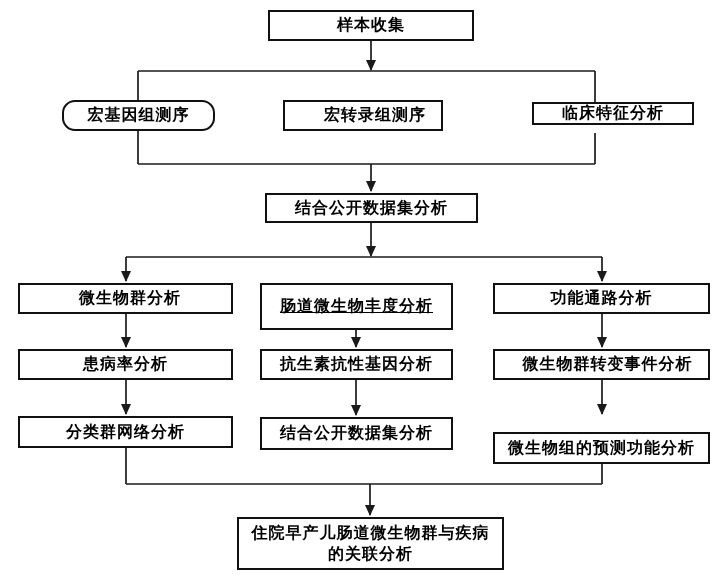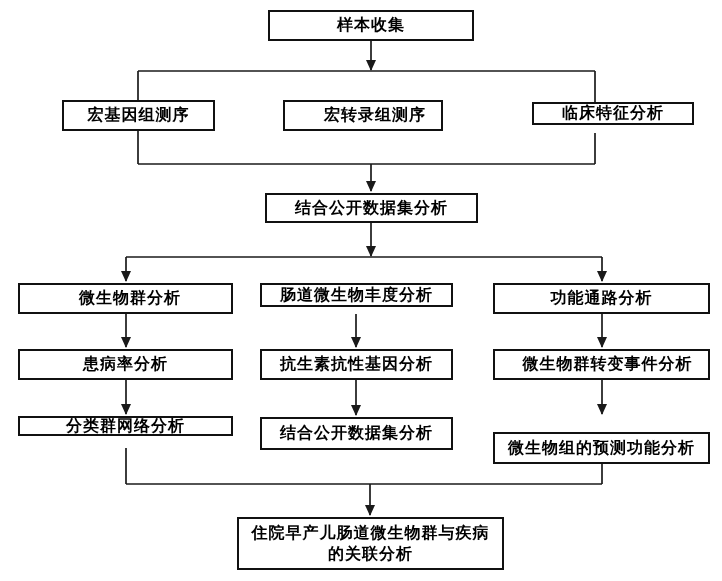--- a/index.html
+++ b/index.html
@@ -33,31 +33,31 @@
     justify-content: center;
     text-align: center;
     font-size: 16px;
     font-weight: 700;
     letter-spacing: 1px;
     line-height: 1.3;
     z-index: 2;
   }
   
   .n-sample        { left: 268px; top: 10px;  width: 206px; height: 31px; }
-  .n-metagenomic   { left: 62px;  top: 100px; width: 153px; height: 31px; }
+  .n-metagenomic   { left: 62px;  top: 100px; width: 153px; height: 31px; border-radius: 13px; }
   .n-metatrans     { left: 283px; top: 100px; width: 160px; height: 31px; padding-left: 24px; }
   .n-clinical      { left: 532px; top: 102px; width: 162px; height: 23px; justify-content: center; }
   .n-public        { left: 265px; top: 193px; width: 213px; height: 30px; }
   .n-microbiome    { left: 18px;  top: 283px; width: 215px; height: 31px; padding-left: 9px; }
-  .n-abundance     { left: 260px; top: 283px; width: 193px; height: 24px; }
+  .n-abundance     { left: 260px; top: 283px; width: 193px; height: 47px; text-decoration: underline; }
   .n-pathway       { left: 493px; top: 283px; width: 217px; height: 31px; }
   .n-prevalence    { left: 18px;  top: 349px; width: 215px; height: 31px; }
   .n-resistance    { left: 260px; top: 349px; width: 193px; height: 31px; }
   .n-transition    { left: 493px; top: 349px; width: 217px; height: 31px; padding-left: 12px; }
-  .n-network       { left: 18px;  top: 416px; width: 215px; height: 20px; }
+  .n-network       { left: 18px;  top: 416px; width: 215px; height: 32px; }
   .n-hospital      { left: 260px; top: 417px; width: 193px; height: 33px; }
   .n-predicted     { left: 493px; top: 416px; width: 217px; height: 32px; margin-top: 16px; }
   .n-final         { left: 237px; top: 517px; width: 267px; height: 53px; }
 </style>
 </head>
 <body>
 
 <div class="canvas">
 
   <svg class="connectors" viewBox="0 0 722 581" xmlns="http://www.w3.org/2000/svg">

